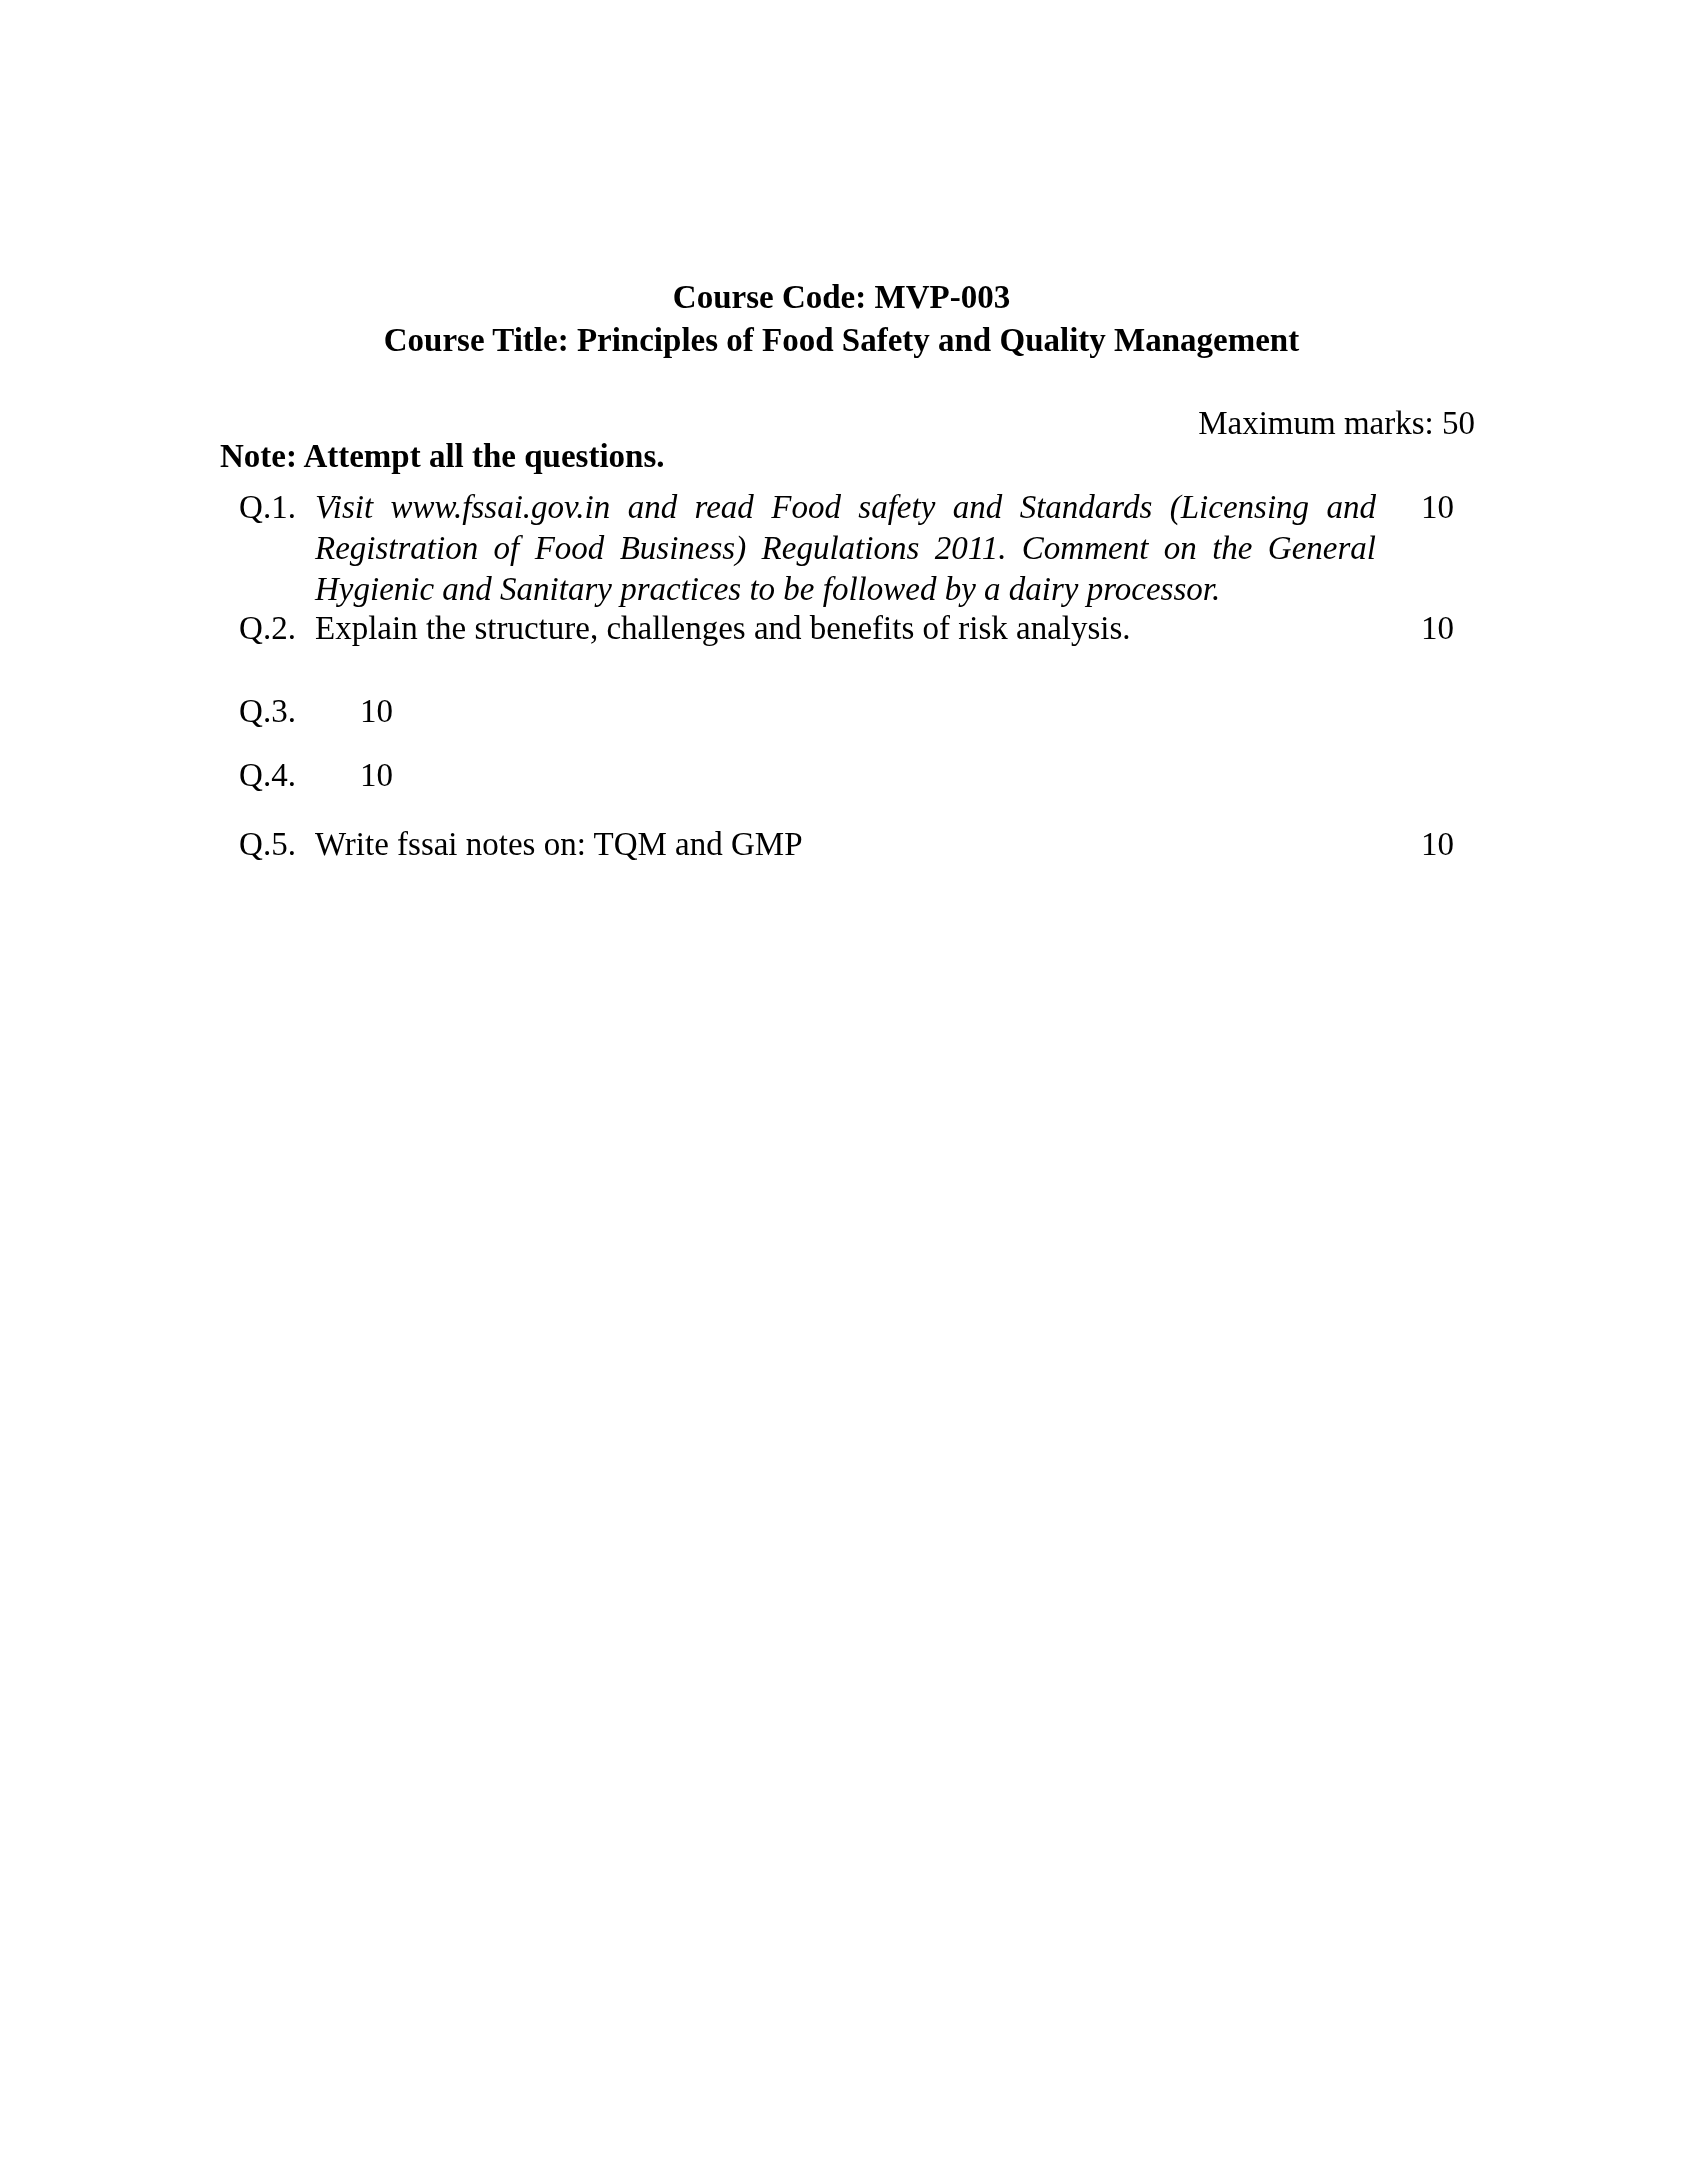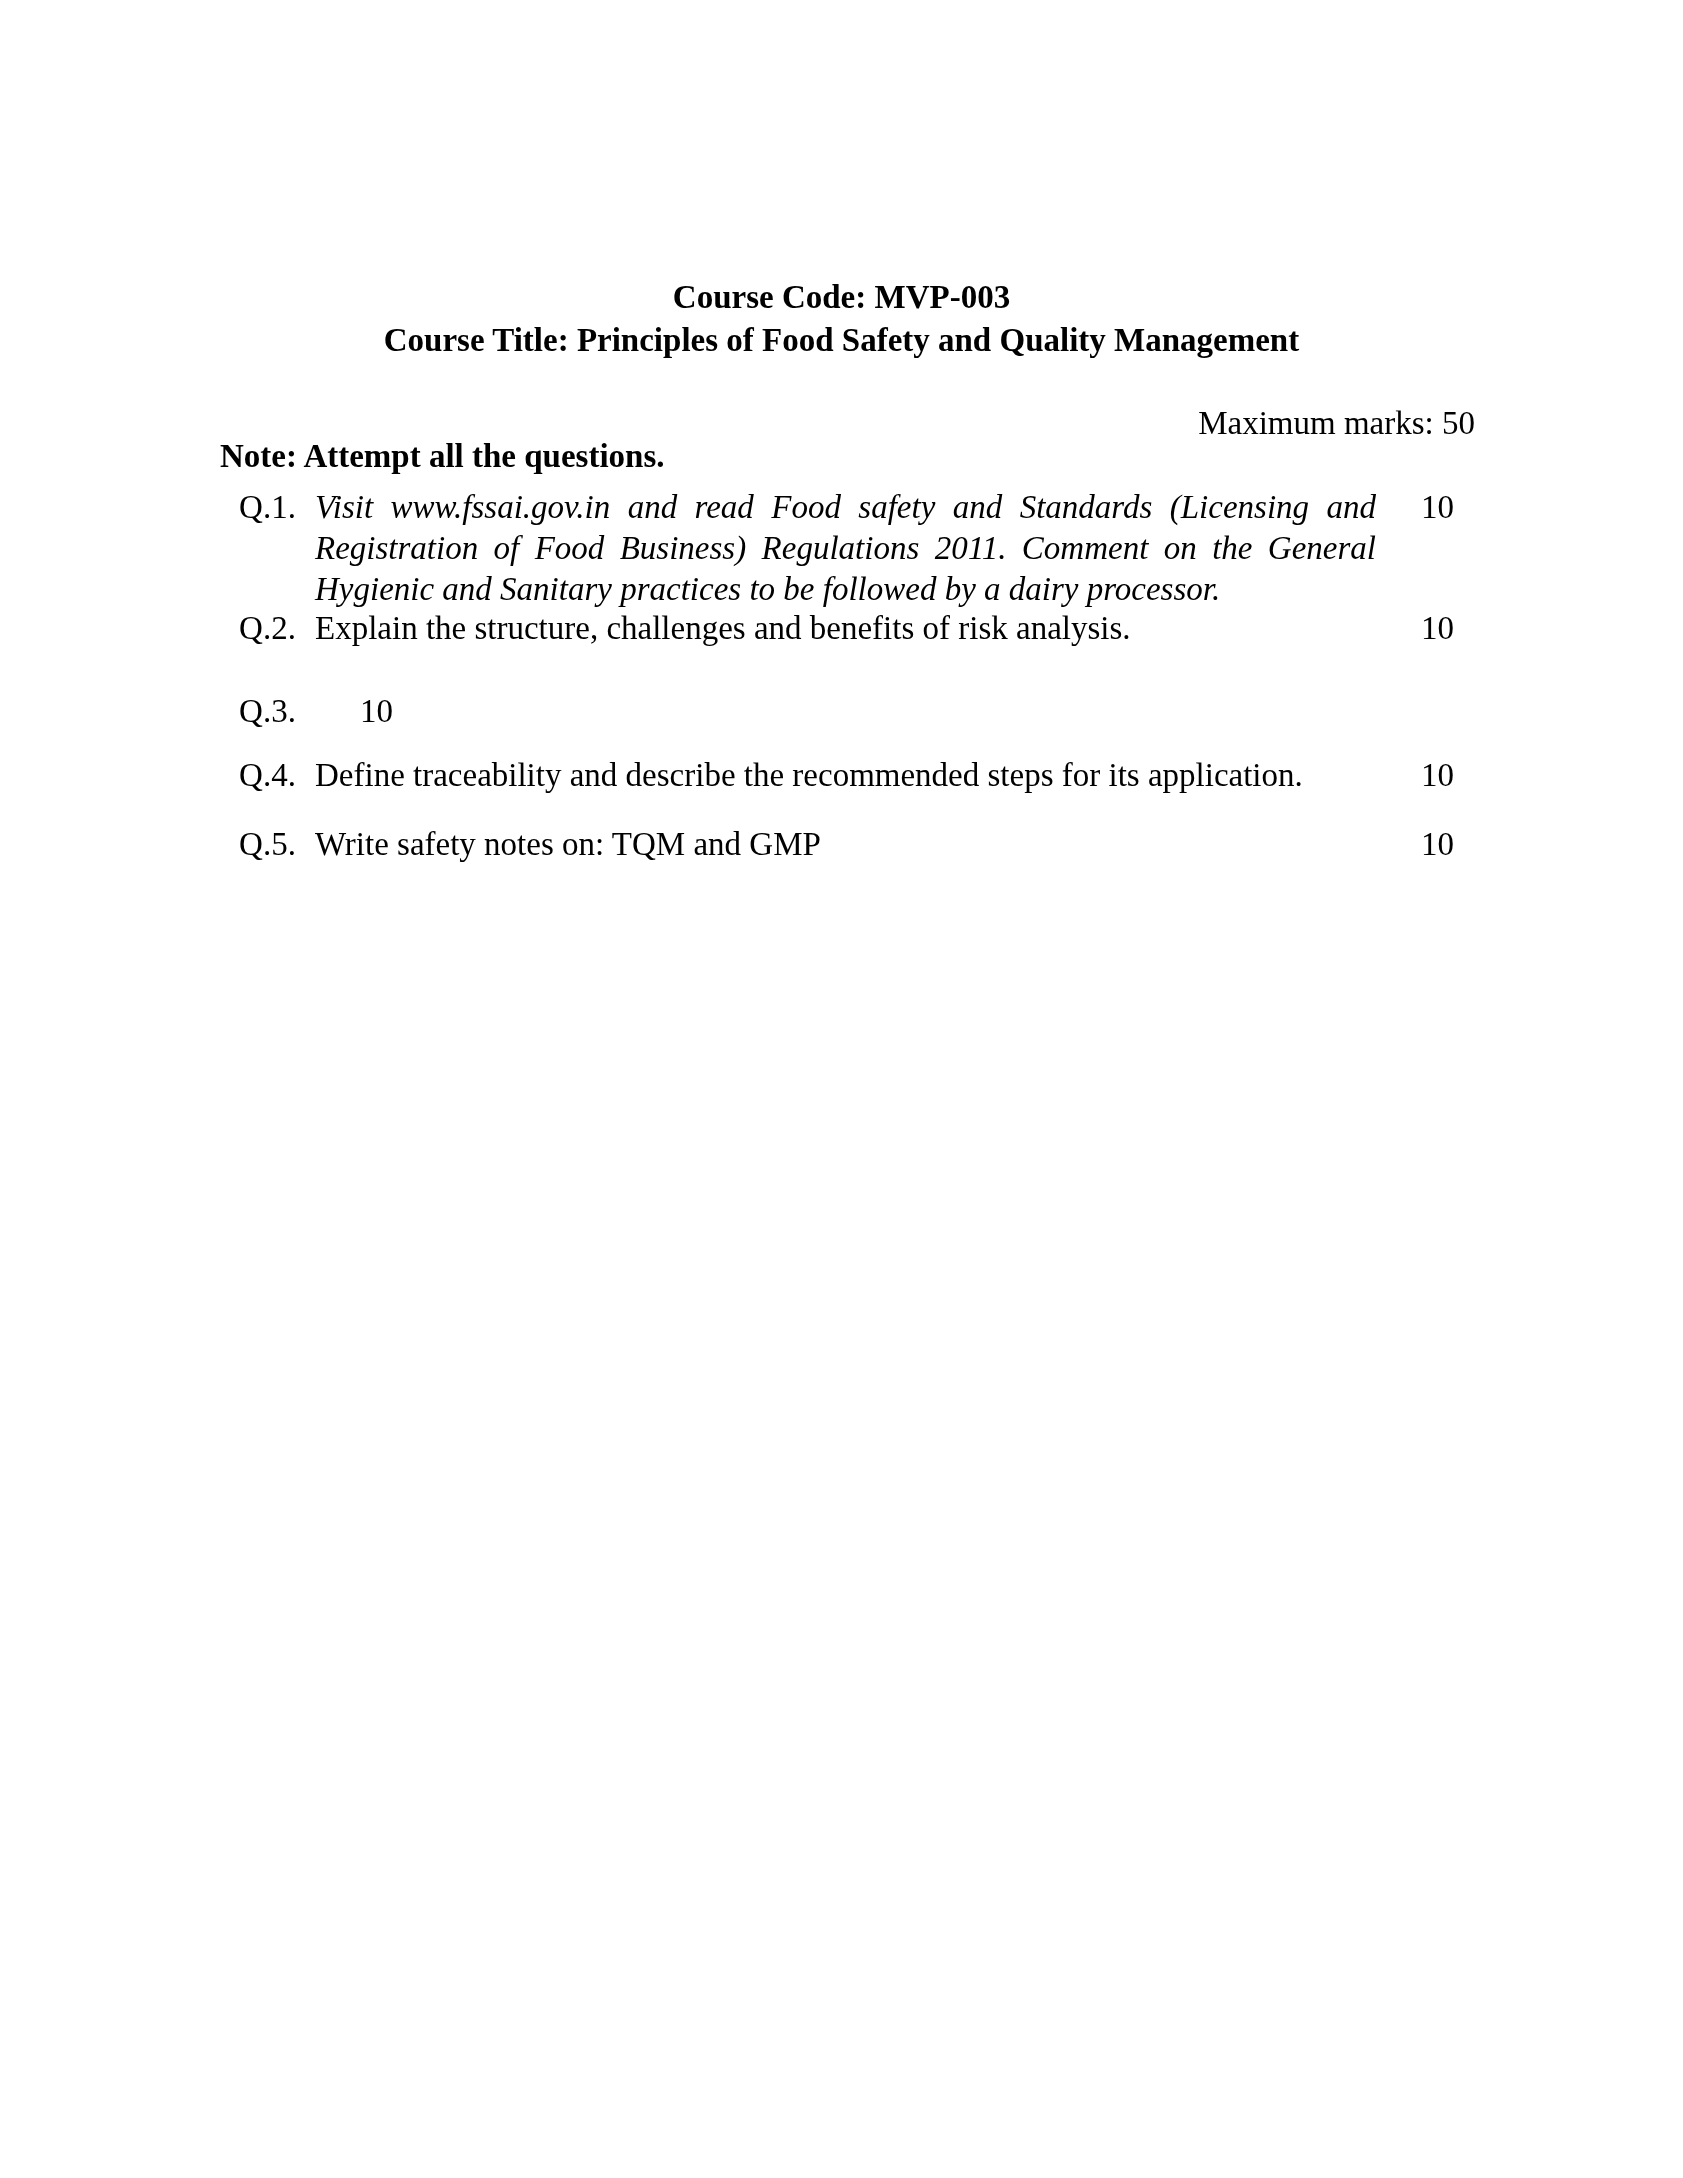--- a/index.html
+++ b/index.html
@@ -96,26 +96,25 @@
     <div class="q-marks">10</div>
   </div>
 
   <div class="question-row q3">
     <div class="q-number">Q.3.</div>
     <div class="q-marks">10</div>
   </div>
 
   <div class="question-row q4">
     <div class="q-number">Q.4.</div>
-    <div class="q-text">Define traceability and describe the recommended steps for its application.</div>
     <div class="q-marks">10</div>
   </div>
 
   <div class="question-row q5">
     <div class="q-number">Q.5.</div>
-    <div class="q-text">Write safety notes on: TQM and GMP</div>
+    <div class="q-text">Write fssai notes on: TQM and GMP</div>
     <div class="q-marks">10</div>
   </div>
 
   <div class="page-number">3</div>
 
 </div>
 
 
 </body></html>

